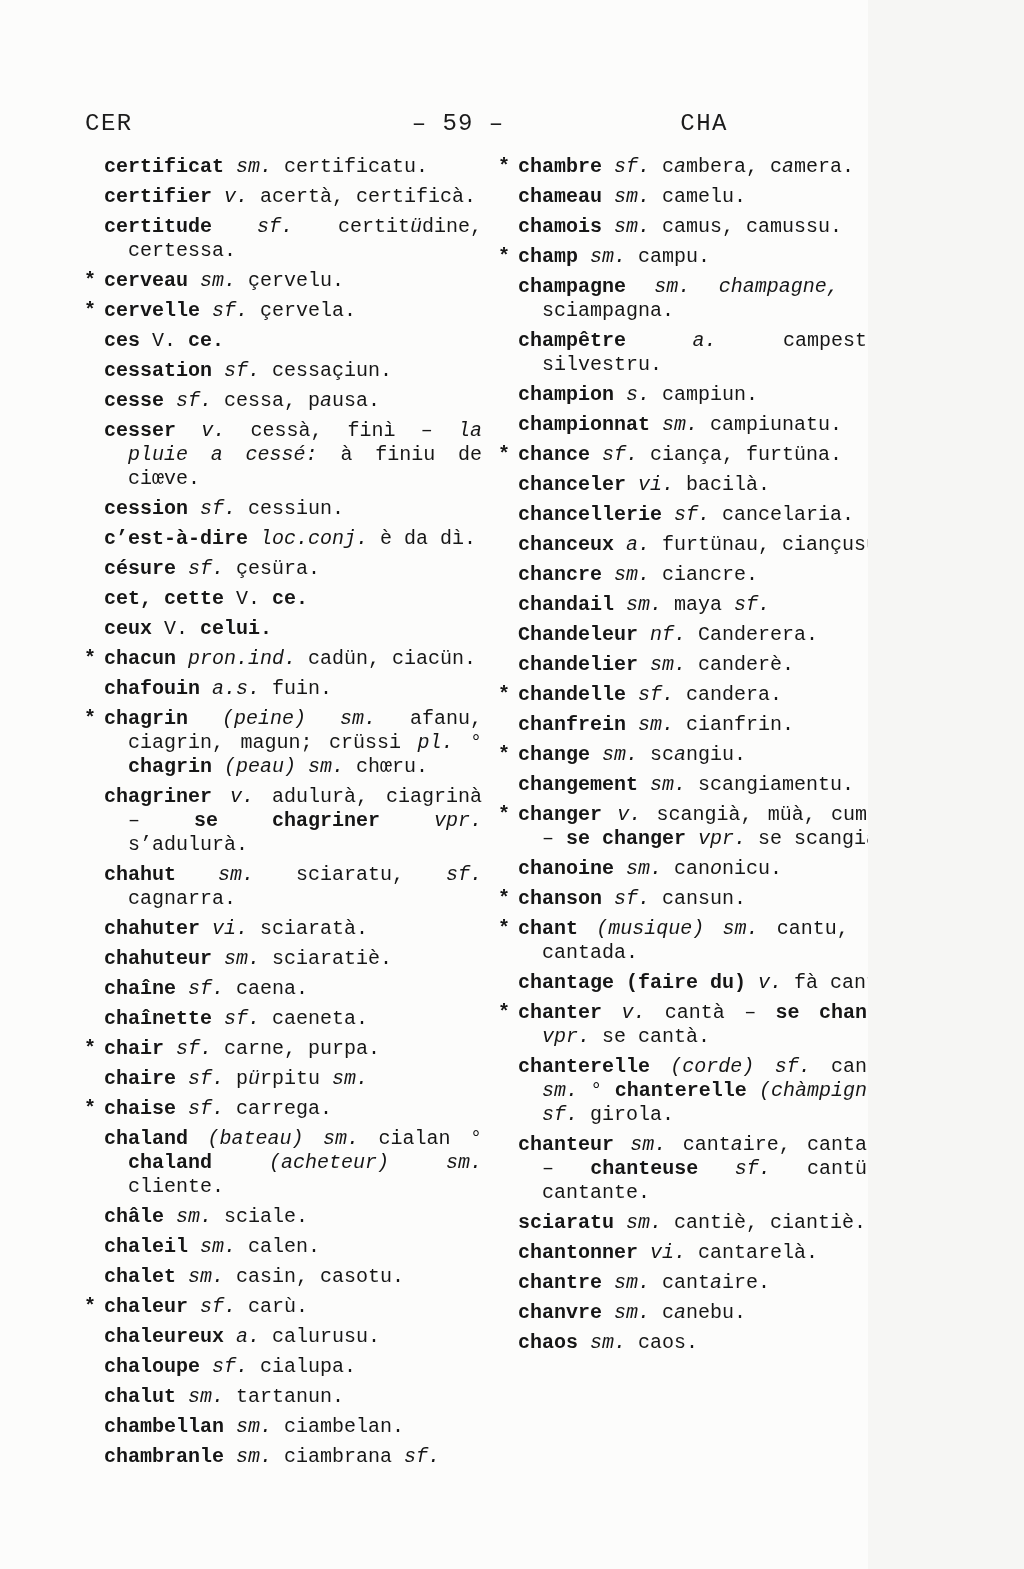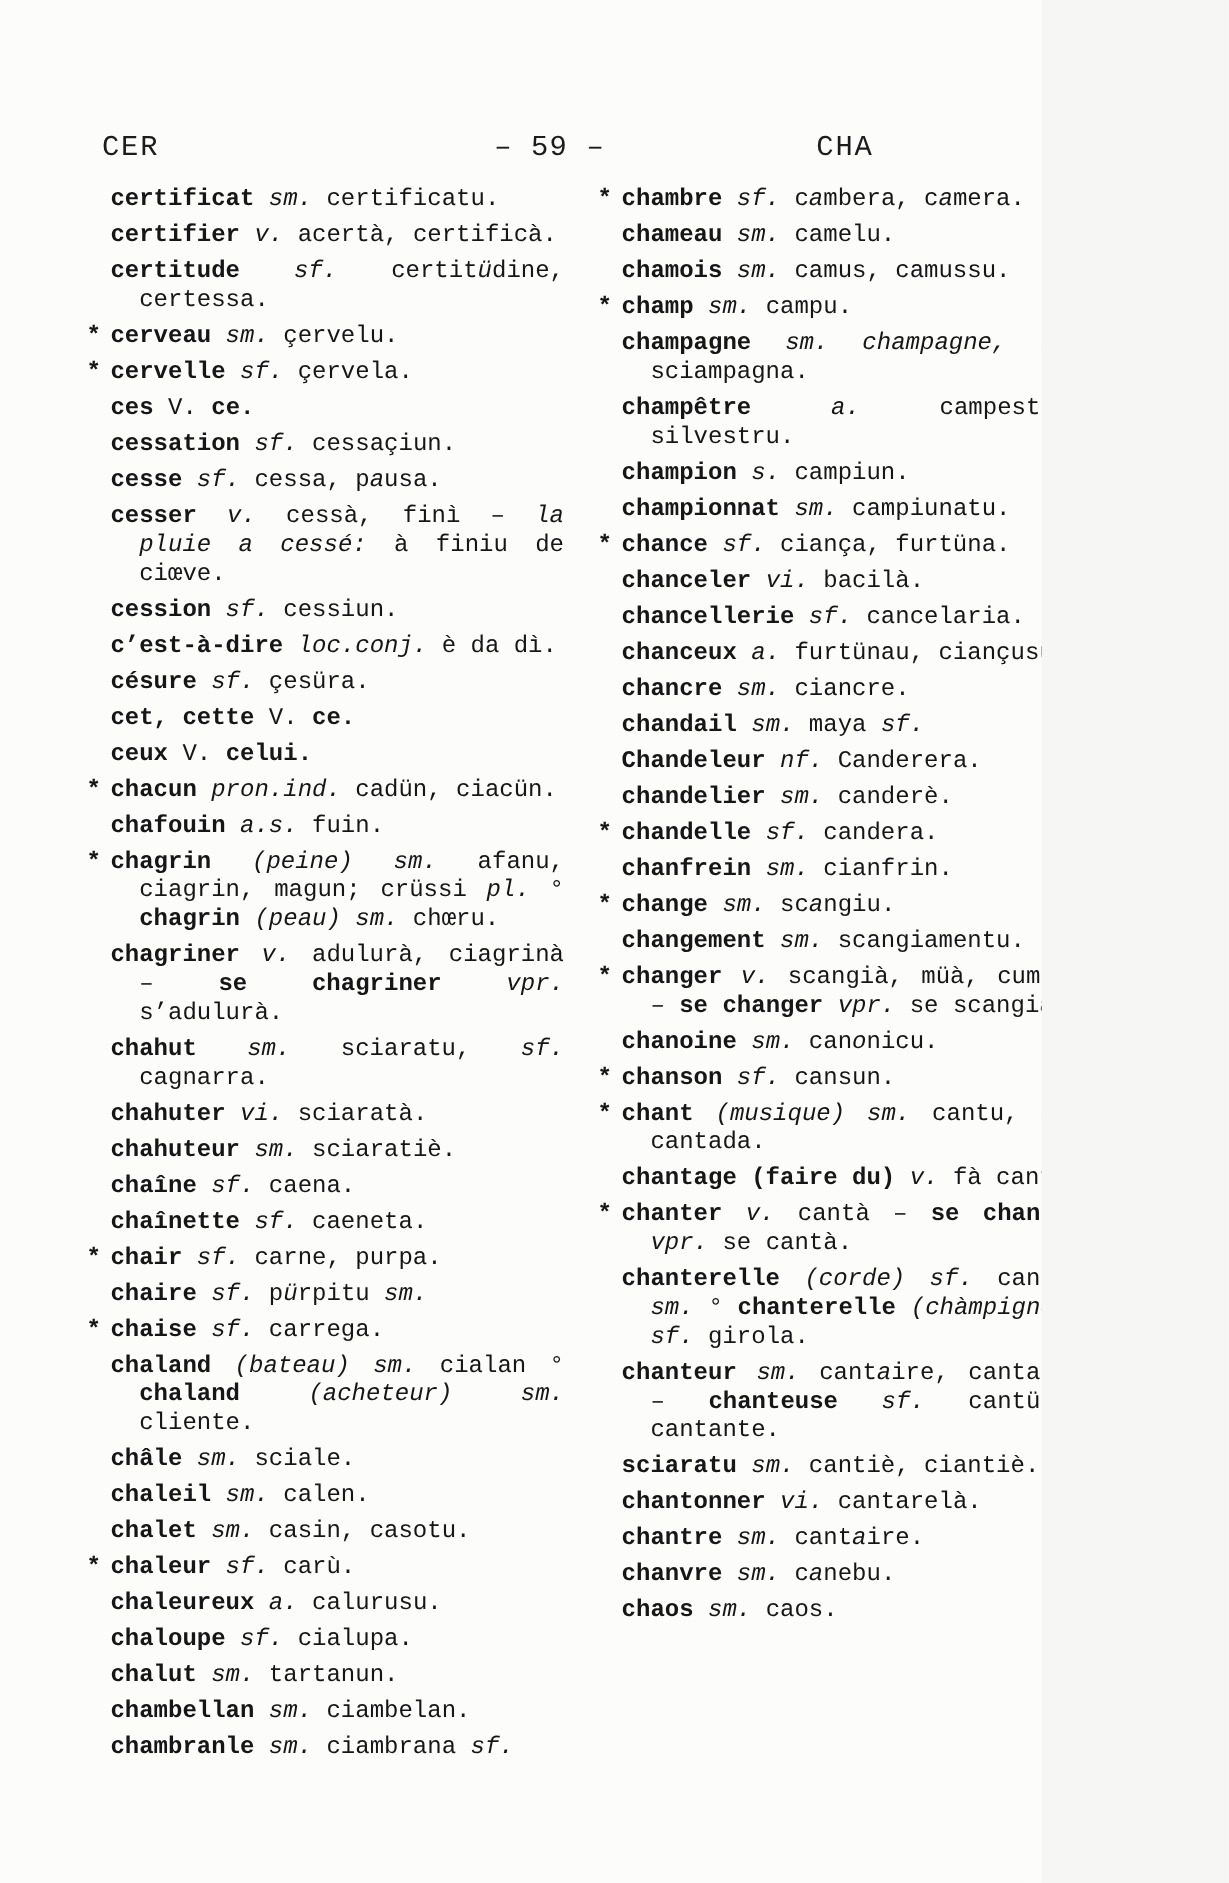--- a/index.html
+++ b/index.html
@@ -23,21 +23,21 @@
     letter-spacing: 1.5px;
     color: #1c1c1c;
   }
   .hdr-left  { left: 85px; }
   .hdr-center{ left: 458px; transform: translateX(-50%); letter-spacing: 1px; }
   .hdr-right { right: 140px; }
   .col {
     position: absolute;
     top: 155px;
   }
-  .col-left  { left: 56px;  width: 414px; }
+  .col-left  { left: 68px;  width: 414px; }
   .col-right { left: 482px; width: 421px; }
   .entry {
     margin: 0 0 6px 0;
     padding-left: 60px;
     text-indent: -24px;
     font-size: 20px;
     line-height: 24px;
     text-align: justify;
     color: #161616;
   }

